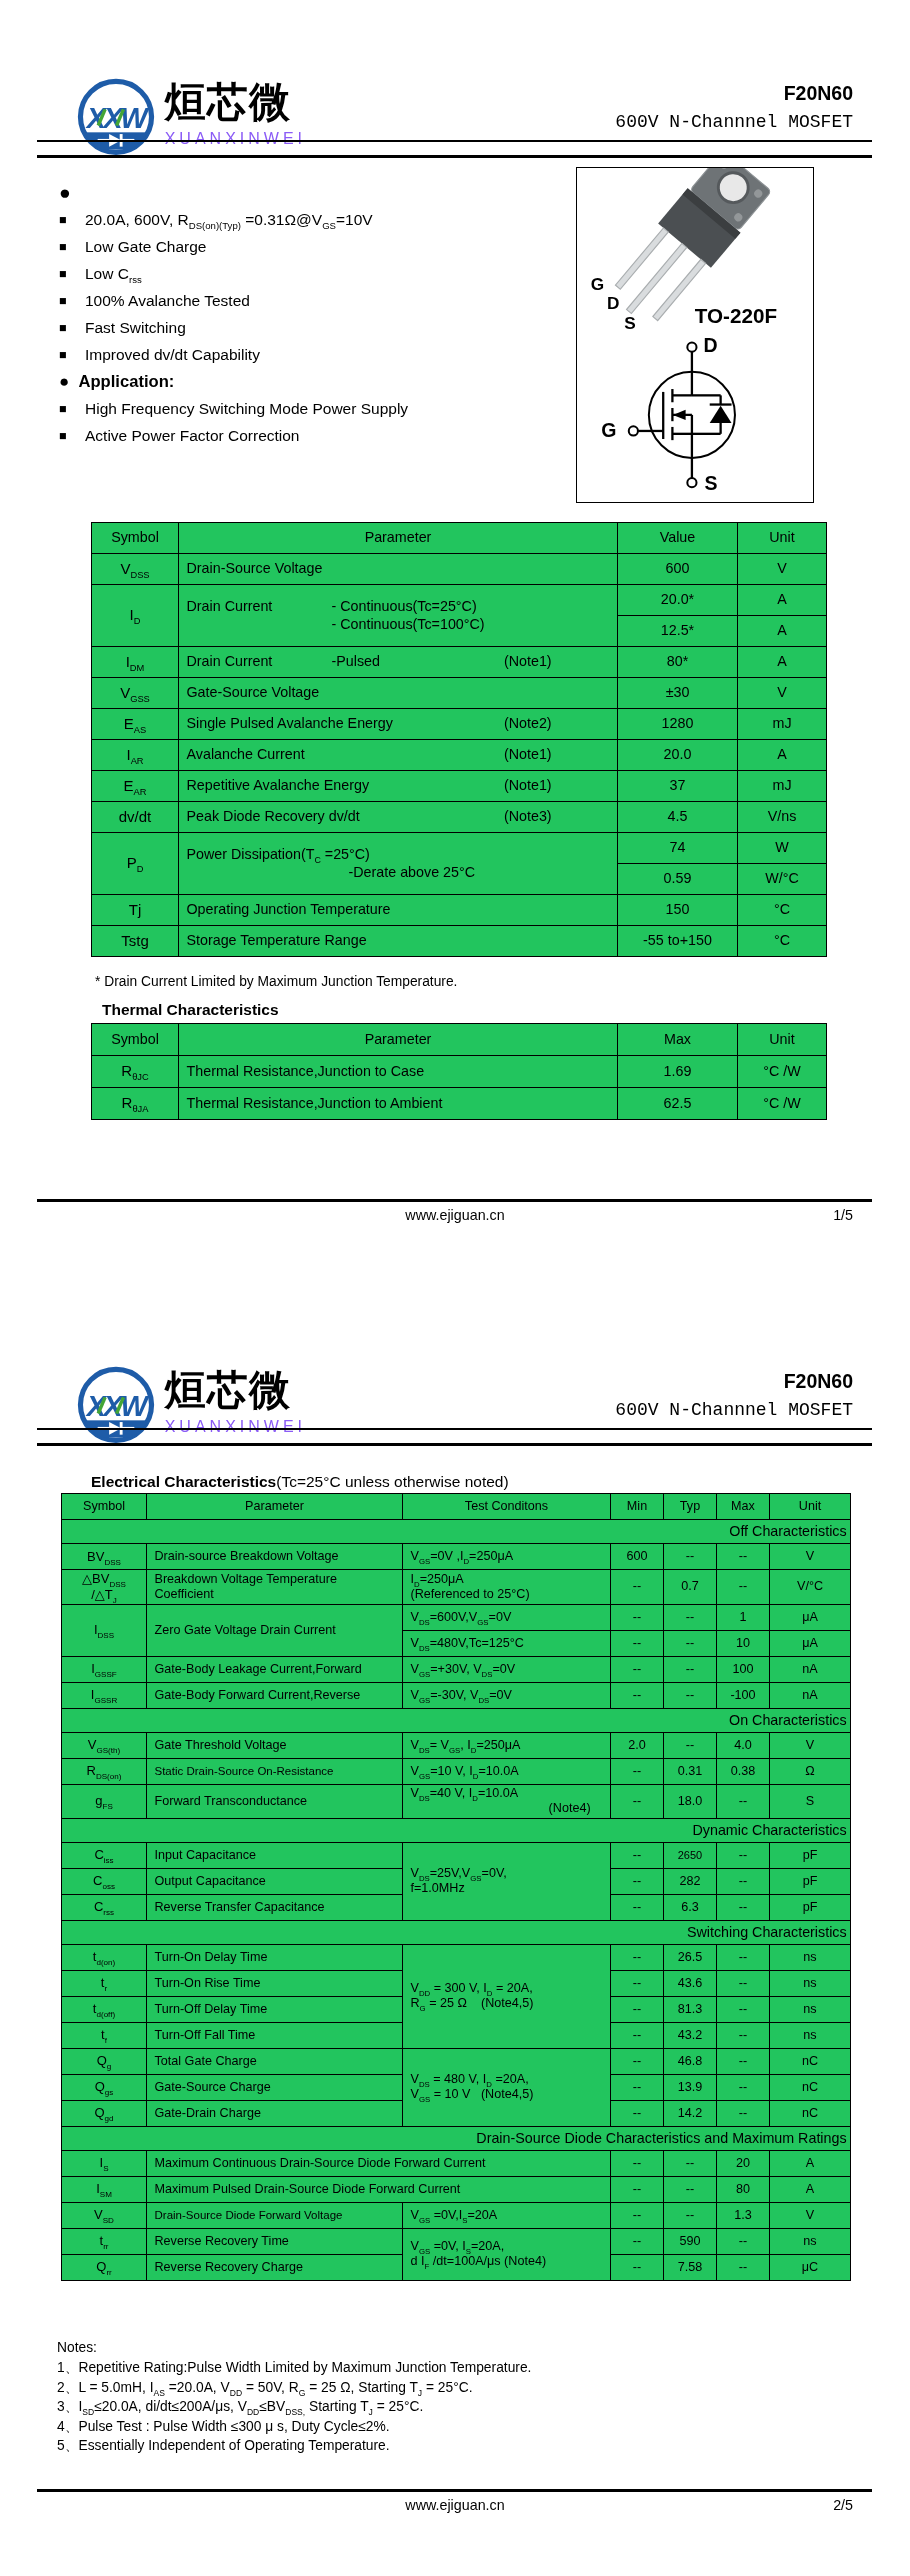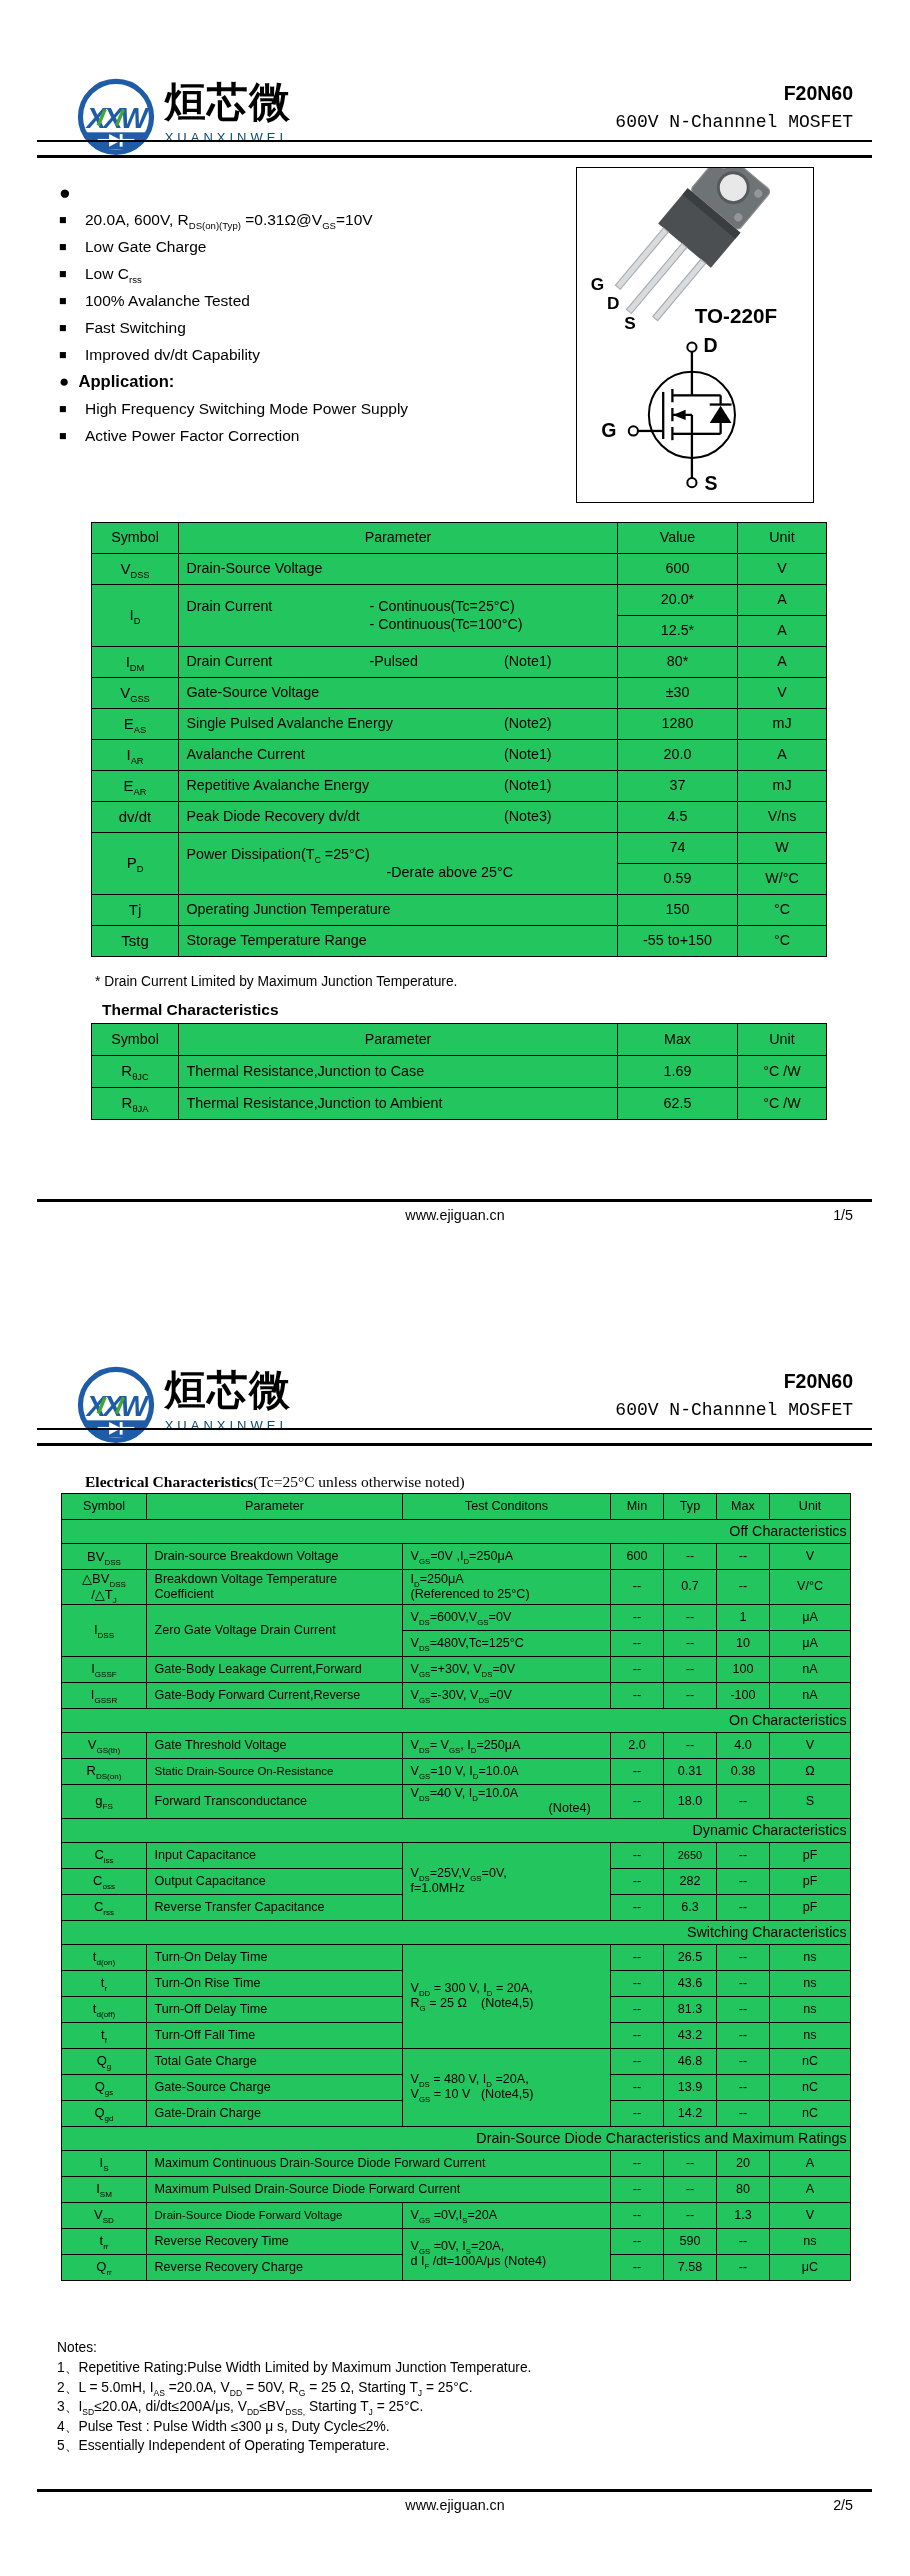--- a/index.html
+++ b/index.html
@@ -6,21 +6,21 @@
   html,body { margin:0; padding:0; background:#fff; }
   body { width:910px; font-family:"Liberation Sans","DejaVu Sans",sans-serif; color:#000; }
   .page { position:relative; width:910px; height:1288px; background:#fff; overflow:hidden; }
   sub { font-size:62%; line-height:0; }
 
   
   .hdr { position:absolute; top:75px; left:73px; right:57px; display:flex; justify-content:space-between; align-items:flex-start; }
   .logo { display:flex; align-items:flex-start; }
   .brand-txt { margin-left:5.7px; margin-top:3.4px; }
   .brand-cn { font-size:41px; font-weight:700; line-height:1.2; letter-spacing:1.1px; }
-  .brand-en { font-size:13px; font-weight:500; letter-spacing:4px; margin-top:2.3px; color:#0c4a6e; }
+  .brand-en { font-size:16px; font-weight:500; letter-spacing:4px; margin-top:2.3px; color:#8b5cf6; }
   .title-blk { text-align:right; margin-top:6.9px; }
   .part-no { font-size:19.5px; font-weight:bold; }
   .part-sub { font-size:18px; margin-top:6.9px;font-family:Liberation Mono, monospace; }
   .rule-thin { position:absolute; left:37px; width:835px; height:1.7px; background:#000; top:140px; }
   .rule-thick { position:absolute; left:37px; width:835px; height:3.4px; background:#000; top:155px; }
 
   
   .feat { position:absolute; left:59px; top:179px; }
   .feat-row { display:flex; align-items:center; height:27px; font-size:15.5px; }
   .feat-row .blt { width:26px; font-size:12.6px; flex:0 0 26px; }
@@ -44,21 +44,21 @@
   .abs-t { position:absolute; left:91px; top:522px; width:735px; }
   .abs-t td { height:31px; font-size:14.3px; }
   .abs-t .sym { font-size:15px; }
   .th-t { position:absolute; left:91px; top:1023px; width:735px; }
   .th-t td { height:32px; font-size:14.3px; }
   .th-t .sym { font-size:15px; }
   .el-t { position:absolute; left:61px; top:205px; width:789px; }
   .el-t td { height:26px; font-size:12.6px; }
   .el-t .sym { font-size:13px; }
   .el-t tr.sec td { text-align:right; font-weight:normal; font-size:14.3px; padding-left:5.7px; height:24px; }
-  .prow { display:flex; width:100%; align-items:center;gap:38px; }
+  .prow { display:flex; width:100%; align-items:center; }
   .pm2 { flex:0 0 145px; }
   .pm3 { flex:0 0 162px; }
   .pn { margin-left:auto; margin-right:62px; }
   .tcl { white-space:pre-wrap; }
   .tr2 { text-align:right; padding-right:16px; }
 
   .footnote { position:absolute; left:95px; top:974px; font-size:13.8px; }
 
   
   .f-rule { position:absolute; left:37px; width:835px; height:3.4px; background:#000; }
@@ -413,21 +413,21 @@
       </div>
     </div>
     <div class="title-blk">
       <div class="part-no">F20N60</div>
       <div class="part-sub">600V N-Channnel MOSFET</div>
     </div>
   </header>
   <div class="rule-thin"></div>
   <div class="rule-thick"></div>
 
-  <div class="sec-title" style="left:85px; top:185px;font-family:Liberation Serif, serif;">
+  <div class="sec-title" style="left:91px; top:185px;">
     <span class="t">Electrical Characteristics</span><span class="n">(Tc=25°C unless otherwise noted)</span>
   </div>
 
   <table class="dt el-t">
     <colgroup>
         <col style="width:85px">
         <col style="width:256px">
         <col style="width:208px">
         <col style="width:53px">
         <col style="width:53px">

